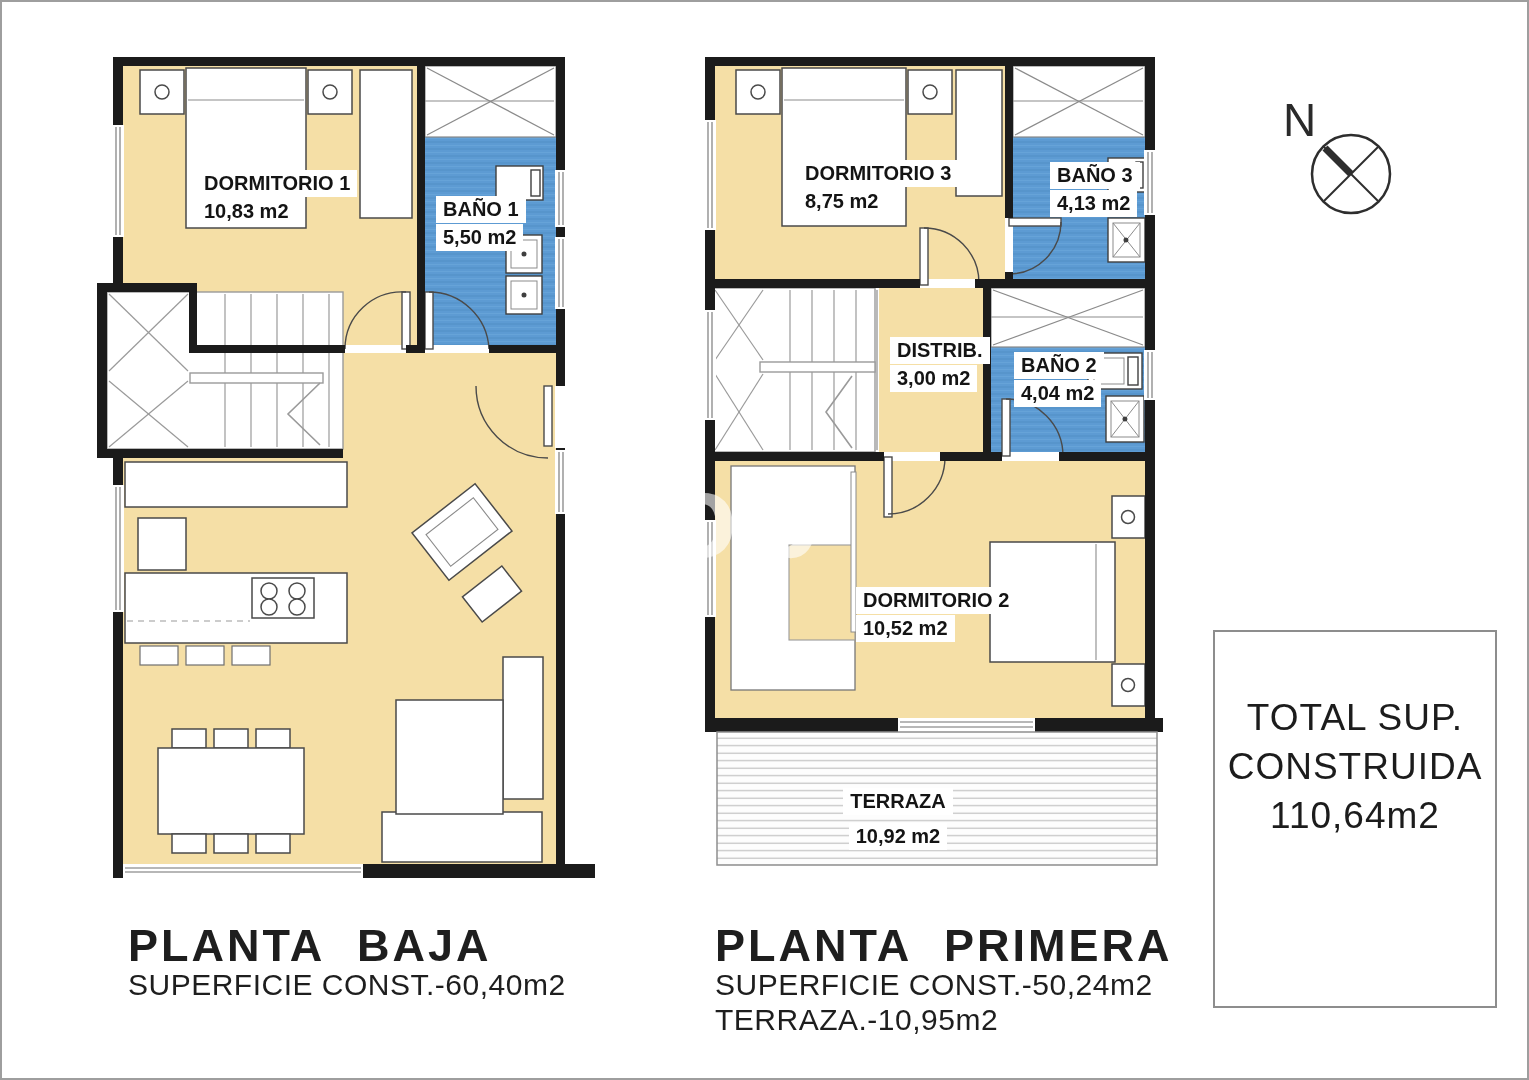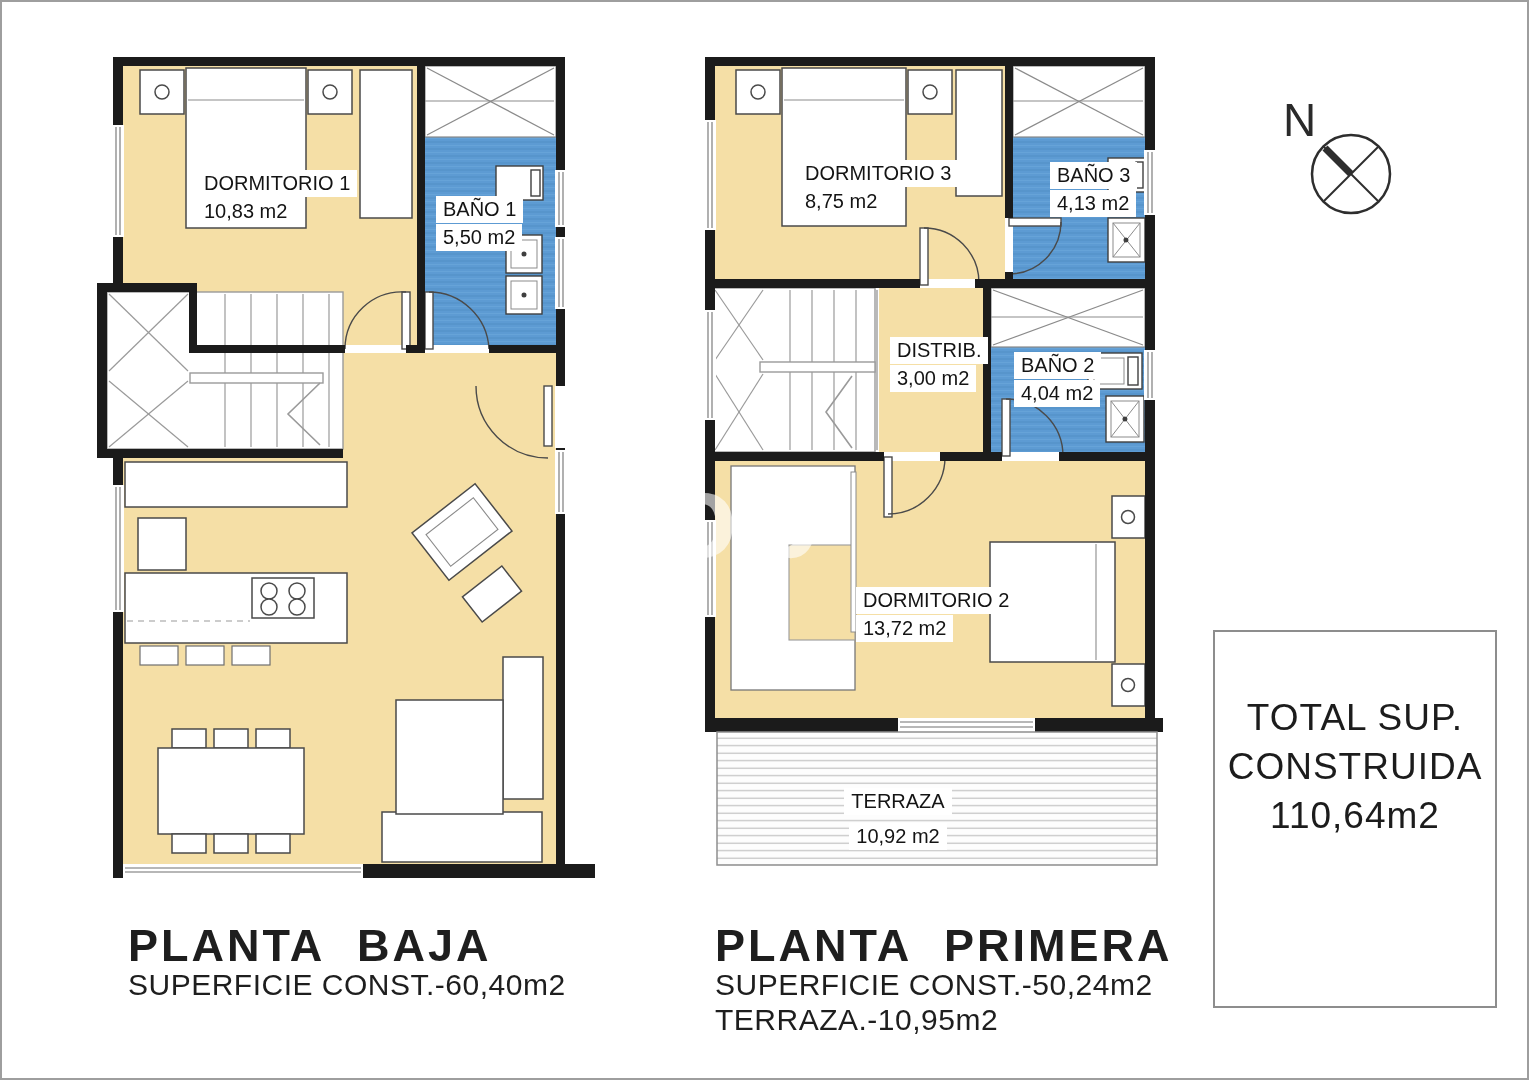--- a/index.html
+++ b/index.html
@@ -1,21 +1,21 @@
 <!DOCTYPE html>
 <html><head>
 <meta charset="utf-8">
 <title>Floor Plan</title>
 <style>
   html,body{margin:0;padding:0;background:#ffffff;}
   #canvas{position:relative;width:1529px;height:1080px;background:#ffffff;overflow:hidden;
           font-family:"Liberation Sans",sans-serif;}
   .page-border{position:absolute;inset:0;border:2px solid #9e9e9e;pointer-events:none;z-index:40;}
   svg.plan{position:absolute;left:0;top:0;z-index:1;}
-  .rlabel{position:absolute;z-index:20;font-weight:400;font-size:20px;color:#141414;line-height:1.2;white-space:nowrap;}
+  .rlabel{position:absolute;z-index:20;font-weight:700;font-size:20px;color:#141414;line-height:1.2;white-space:nowrap;}
   .rlabel .ln{display:table;background:#ffffff;padding:1px 7px 2px 7px;margin:0 0 1px 0;}
   .rlabel.center .ln{margin-left:auto;margin-right:auto;text-align:center;}
   .rlabel.gap .ln{margin-bottom:8px;}
   .plan-title{position:absolute;z-index:20;font-weight:700;font-size:45px;color:#1e1e1e;
               letter-spacing:3px;word-spacing:18px;white-space:nowrap;}
   .plan-sub{position:absolute;z-index:20;font-weight:400;font-size:30px;color:#1e1e1e;
             letter-spacing:0.5px;white-space:nowrap;}
   .total-box{position:absolute;left:1213px;top:630px;width:284px;height:378px;z-index:20;
              border:2px solid #8d8d8d;background:#ffffff;box-sizing:border-box;text-align:center;}
   .total-box .tline{font-weight:400;font-size:37px;color:#1c1c1c;letter-spacing:1px;line-height:1.32;}
@@ -342,21 +342,21 @@
   <div class="rlabel" style="left:890px;top:337px;">
     <span class="ln">DISTRIB.</span>
     <span class="ln">3,00 m2</span>
   </div>
   <div class="rlabel" style="left:1014px;top:352px;">
     <span class="ln">BAÑO 2</span>
     <span class="ln">4,04 m2</span>
   </div>
   <div class="rlabel" style="left:856px;top:587px;">
     <span class="ln">DORMITORIO 2</span>
-    <span class="ln">13,72 m2</span>
+    <span class="ln">10,52 m2</span>
   </div>
   <div class="rlabel center gap" style="left:828px;top:788px;width:140px;">
     <span class="ln">TERRAZA</span>
     <span class="ln">10,92 m2</span>
   </div>
 
   <div class="plan-title" style="left:128px;top:920px;">PLANTA BAJA</div>
   <div class="plan-sub" style="left:128px;top:968px;">SUPERFICIE CONST.-60,40m2</div>
 
   <div class="plan-title" style="left:715px;top:920px;">PLANTA PRIMERA</div>

